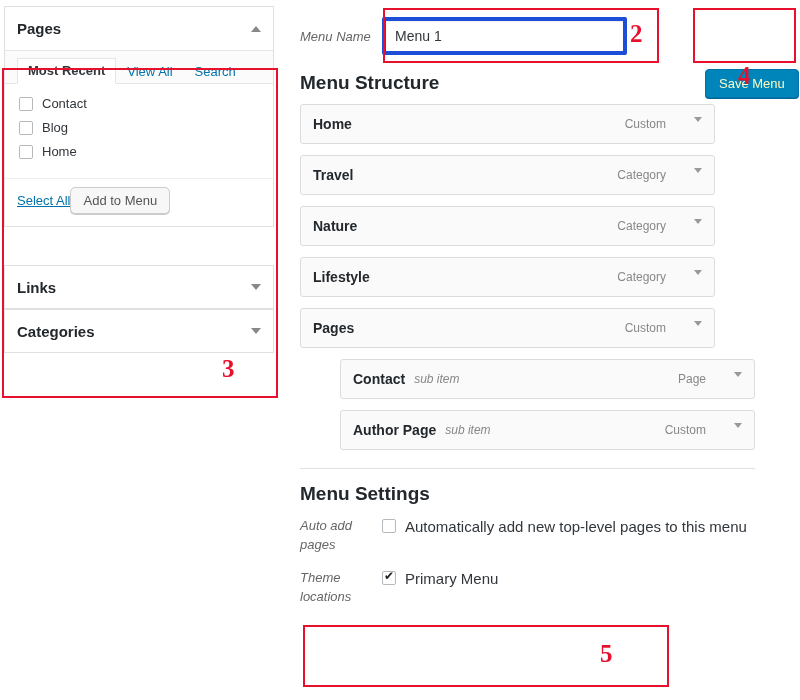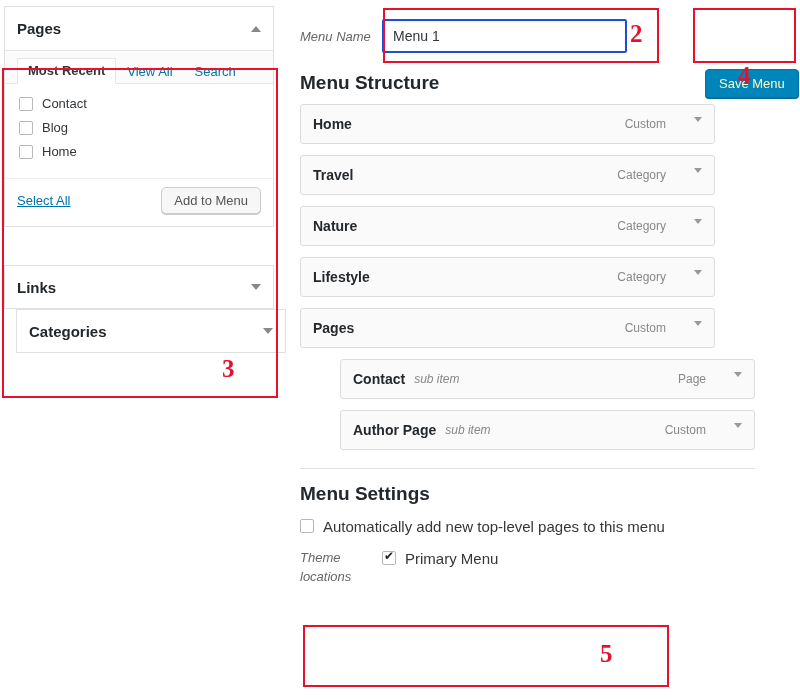--- a/index.html
+++ b/index.html
@@ -111,21 +111,21 @@
     position: absolute;
     left: 1px; top: -3px;
     font-size: 12px;
     color: #1e1e1e;
     line-height: 14px;
   }
 
   .panel-footer {
     display: flex;
     align-items: center;
-    justify-content: space-between;
+    justify-content: flex-start;
     padding: 8px 12px 12px 12px;
     background: #fff;
     border-top: 1px solid #eee;
   }
   .link-plain {
     color: #0073aa;
     text-decoration: underline;
     font-size: 13px;
     cursor: pointer;
   }
@@ -172,21 +172,21 @@
     height: 54px;
   }
   .field-label {
     font-style: italic;
     color: #666;
     font-size: 13px;
     width: 82px;
     flex: 0 0 82px;
   }
   .text-input {
-    border: 2px solid #1d4ed8;
+    border: 4px solid #1d4ed8;
     border-radius: 2px;
     padding: 7px 9px;
     font-size: 14px;
     color: #32373c;
     width: 245px;
     background: #fff;
     font-family: "Liberation Sans", sans-serif;
     box-shadow: inset 0 1px 2px rgba(0,0,0,.07);
   }
   .btn-primary {
@@ -342,21 +342,21 @@
         <span class="link-plain">Select All</span>
         <button class="btn-secondary">Add to Menu</button>
       </div>
     </div>
 
     <div class="accordion-row" style="position:absolute;left:4px;top:265px;width:270px;border-top:1px solid #e0e0e0;">
       <span class="title">Links</span>
       <span class="toggle-arrow down"></span>
     </div>
 
-    <div class="accordion-row" style="position:absolute;left:16px;top:309px;width:270px;border-top:1px solid #e0e0e0;">
+    <div class="accordion-row" style="position:absolute;left:4px;top:309px;width:270px;border-top:1px solid #e0e0e0;">
       <span class="title">Categories</span>
       <span class="toggle-arrow down"></span>
     </div>
 
   </div>
 
   <div class="right-panel">
 
     <div class="menu-name-row">
       <span class="field-label">Menu Name</span>
@@ -425,20 +425,21 @@
         </span>
       </div>
 
     </div>
 
     <hr class="settings-sep">
 
     <h2 class="section-title" style="margin-top:14px;">Menu Settings</h2>
 
     <div class="setting-row">
+      <span class="setting-label">Auto add pages</span>
       <span class="setting-ctrl">
         <span class="cb"></span>
         <span>Automatically add new top-level pages to this menu</span>
       </span>
     </div>
 
     <div class="setting-row" style="margin-top:14px;">
       <span class="setting-label">Theme locations</span>
       <span class="setting-ctrl">
         <span class="cb checked"></span>

